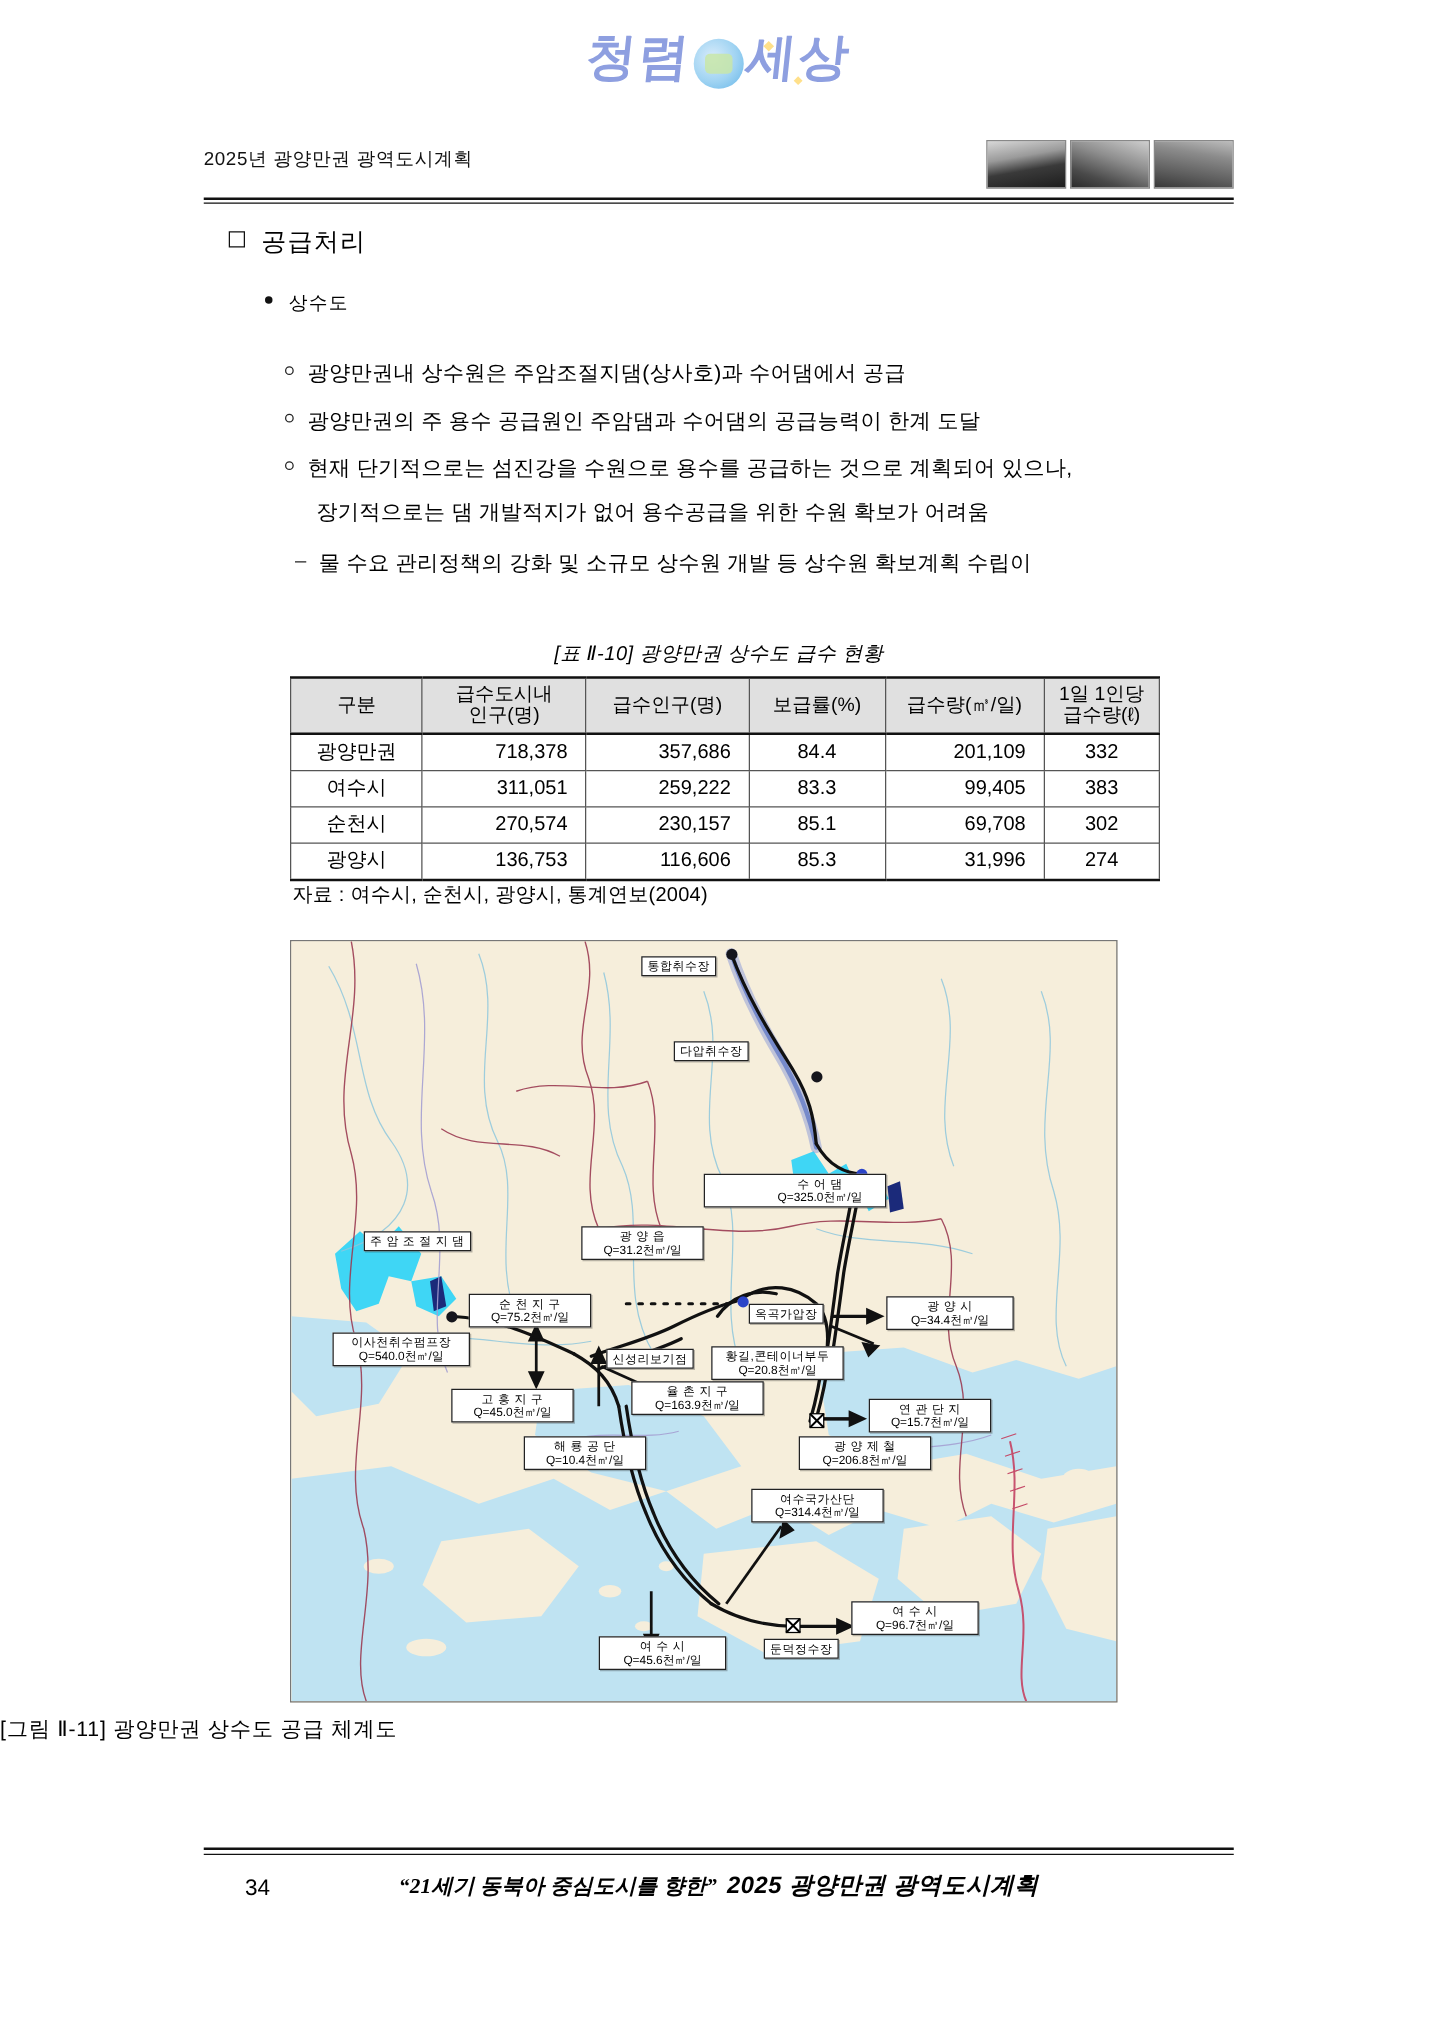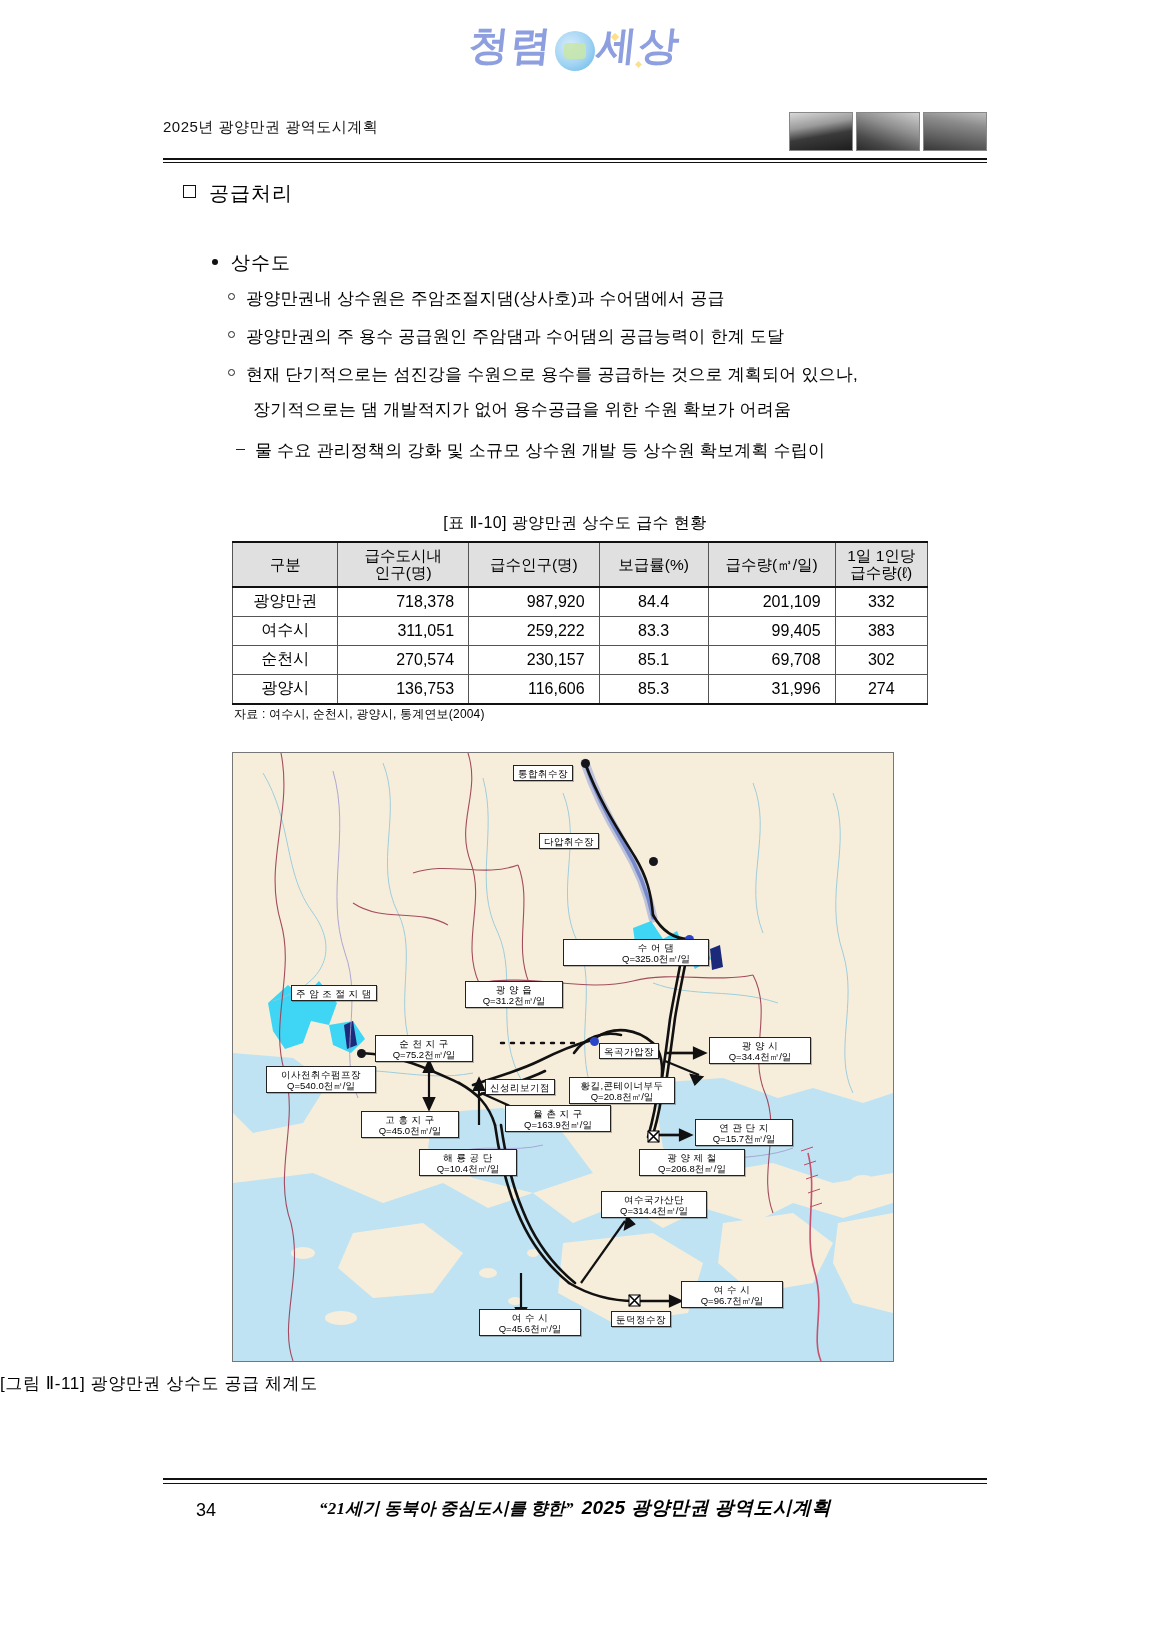--- a/index.html
+++ b/index.html
@@ -118,23 +118,22 @@
     display: inline-block;
     width: 11px; height: 11px;
     border: 1.6px solid #111;
     margin-right: 13px;
     vertical-align: 2px;
   }
   .lvl2 {
     position: absolute;
     left: 212px;
     top: 233px;
-    font-size: 19px;
+    font-size: 15px;
     letter-spacing: 1px;
-    margin-top: 17px;
   }
   .lvl2 .dot {
     display: inline-block;
     width: 6px; height: 6px;
     background: #111;
     border-radius: 50%;
     margin-right: 13px;
     vertical-align: 4px;
   }
   .lvl3 {
@@ -169,20 +168,21 @@
 
   
   .table-caption {
     position: absolute;
     top: 513px;
     left: 0;
     width: 1150px;
     text-align: center;
     font-size: 16px;
     letter-spacing: 0.4px;
+    font-style: italic;
   }
   table.datatable {
     position: absolute;
     top: 541px;
     left: 232px;
     width: 696px;
     border-collapse: collapse;
     font-size: 16px;
   }
   table.datatable th,
@@ -207,21 +207,21 @@
   .col-a { width: 130px; }
   .col-b { width: 130px; }
   .col-c { width: 110px; }
   .col-d { width: 126px; }
   .col-e { width: 92px; }
 
   .table-source {
     position: absolute;
     top: 706px;
     left: 234px;
-    font-size: 12px;
+    font-size: 16px;
     letter-spacing: 0.2px;
   }
 
   
   .map-frame {
     position: absolute;
     left: 232px;
     top: 752px;
     width: 660px;
     height: 608px;
@@ -375,21 +375,21 @@
         </th>
         <th class="col-e">
           <span>1일 1인당</span><br><span>급수량(ℓ)</span>
         </th>
       </tr>
     </thead>
     <tbody>
       <tr>
         <td class="ctr">광양만권</td>
         <td class="num">718,378</td>
-        <td class="num">987,920</td>
+        <td class="num">357,686</td>
         <td class="ctr">84.4</td>
         <td class="num">201,109</td>
         <td class="ctr">332</td>
       </tr>
       <tr>
         <td class="ctr">여수시</td>
         <td class="num">311,051</td>
         <td class="num">259,222</td>
         <td class="ctr">83.3</td>
         <td class="num">99,405</td>

